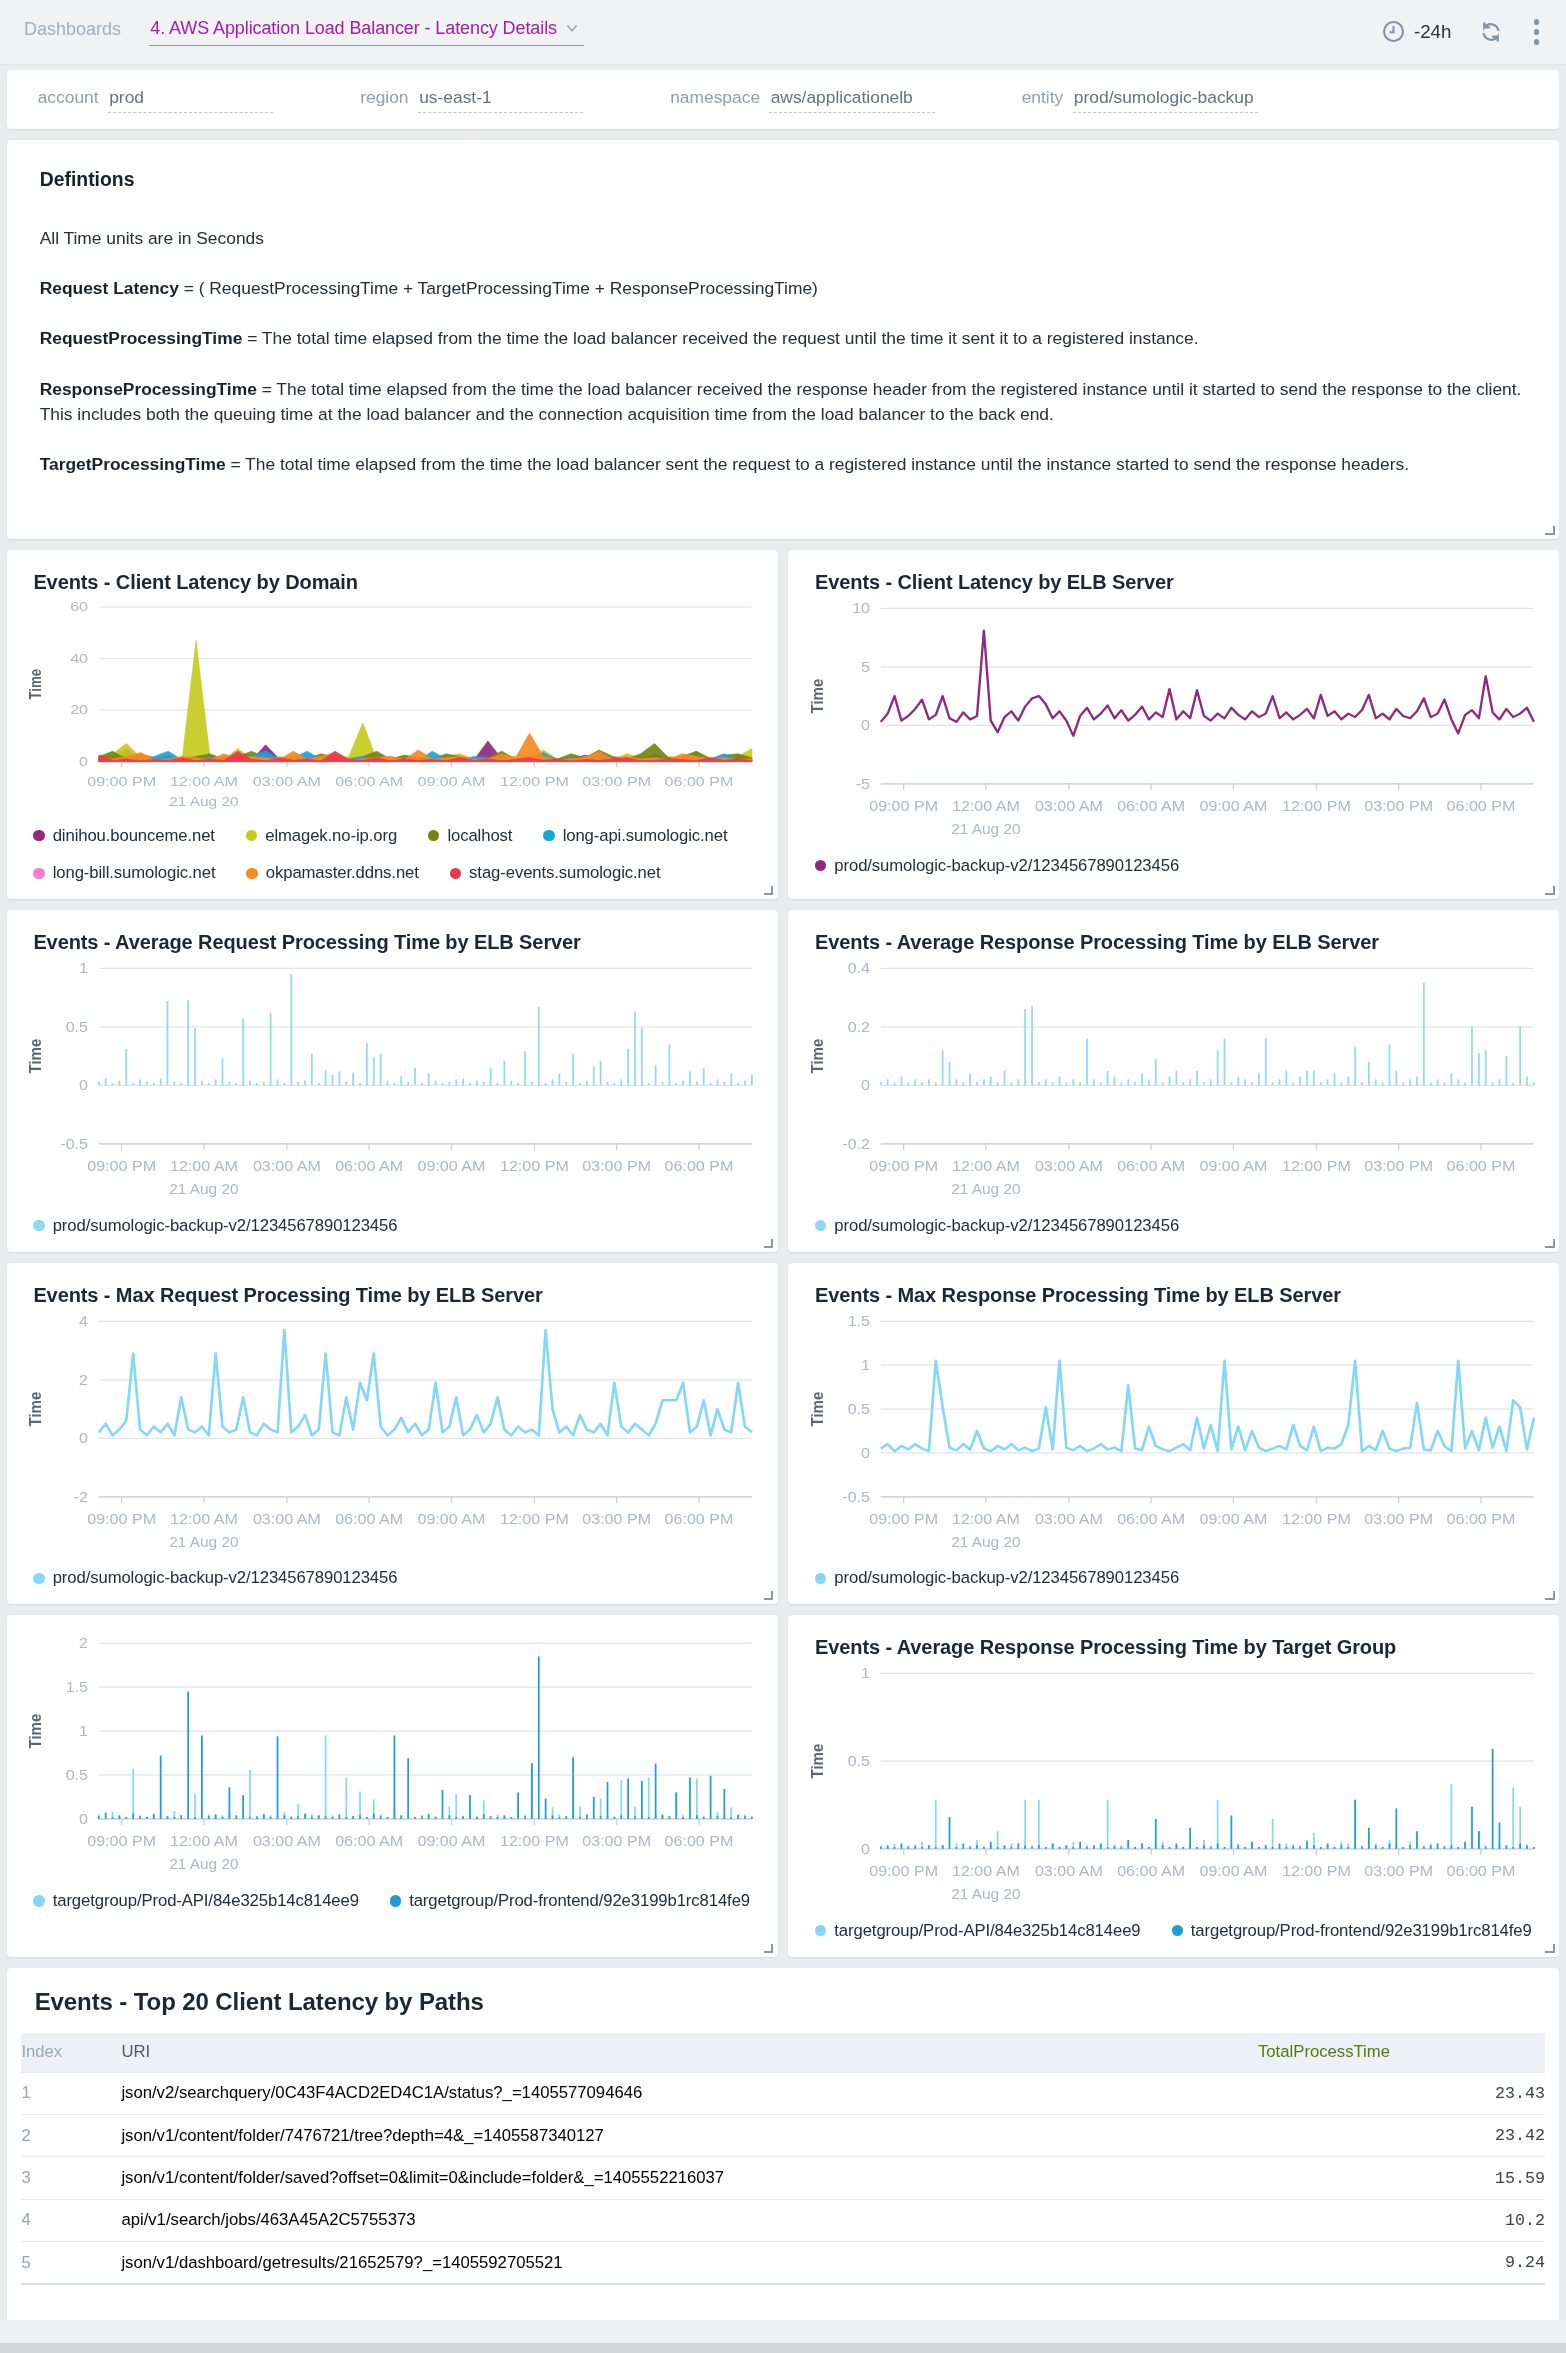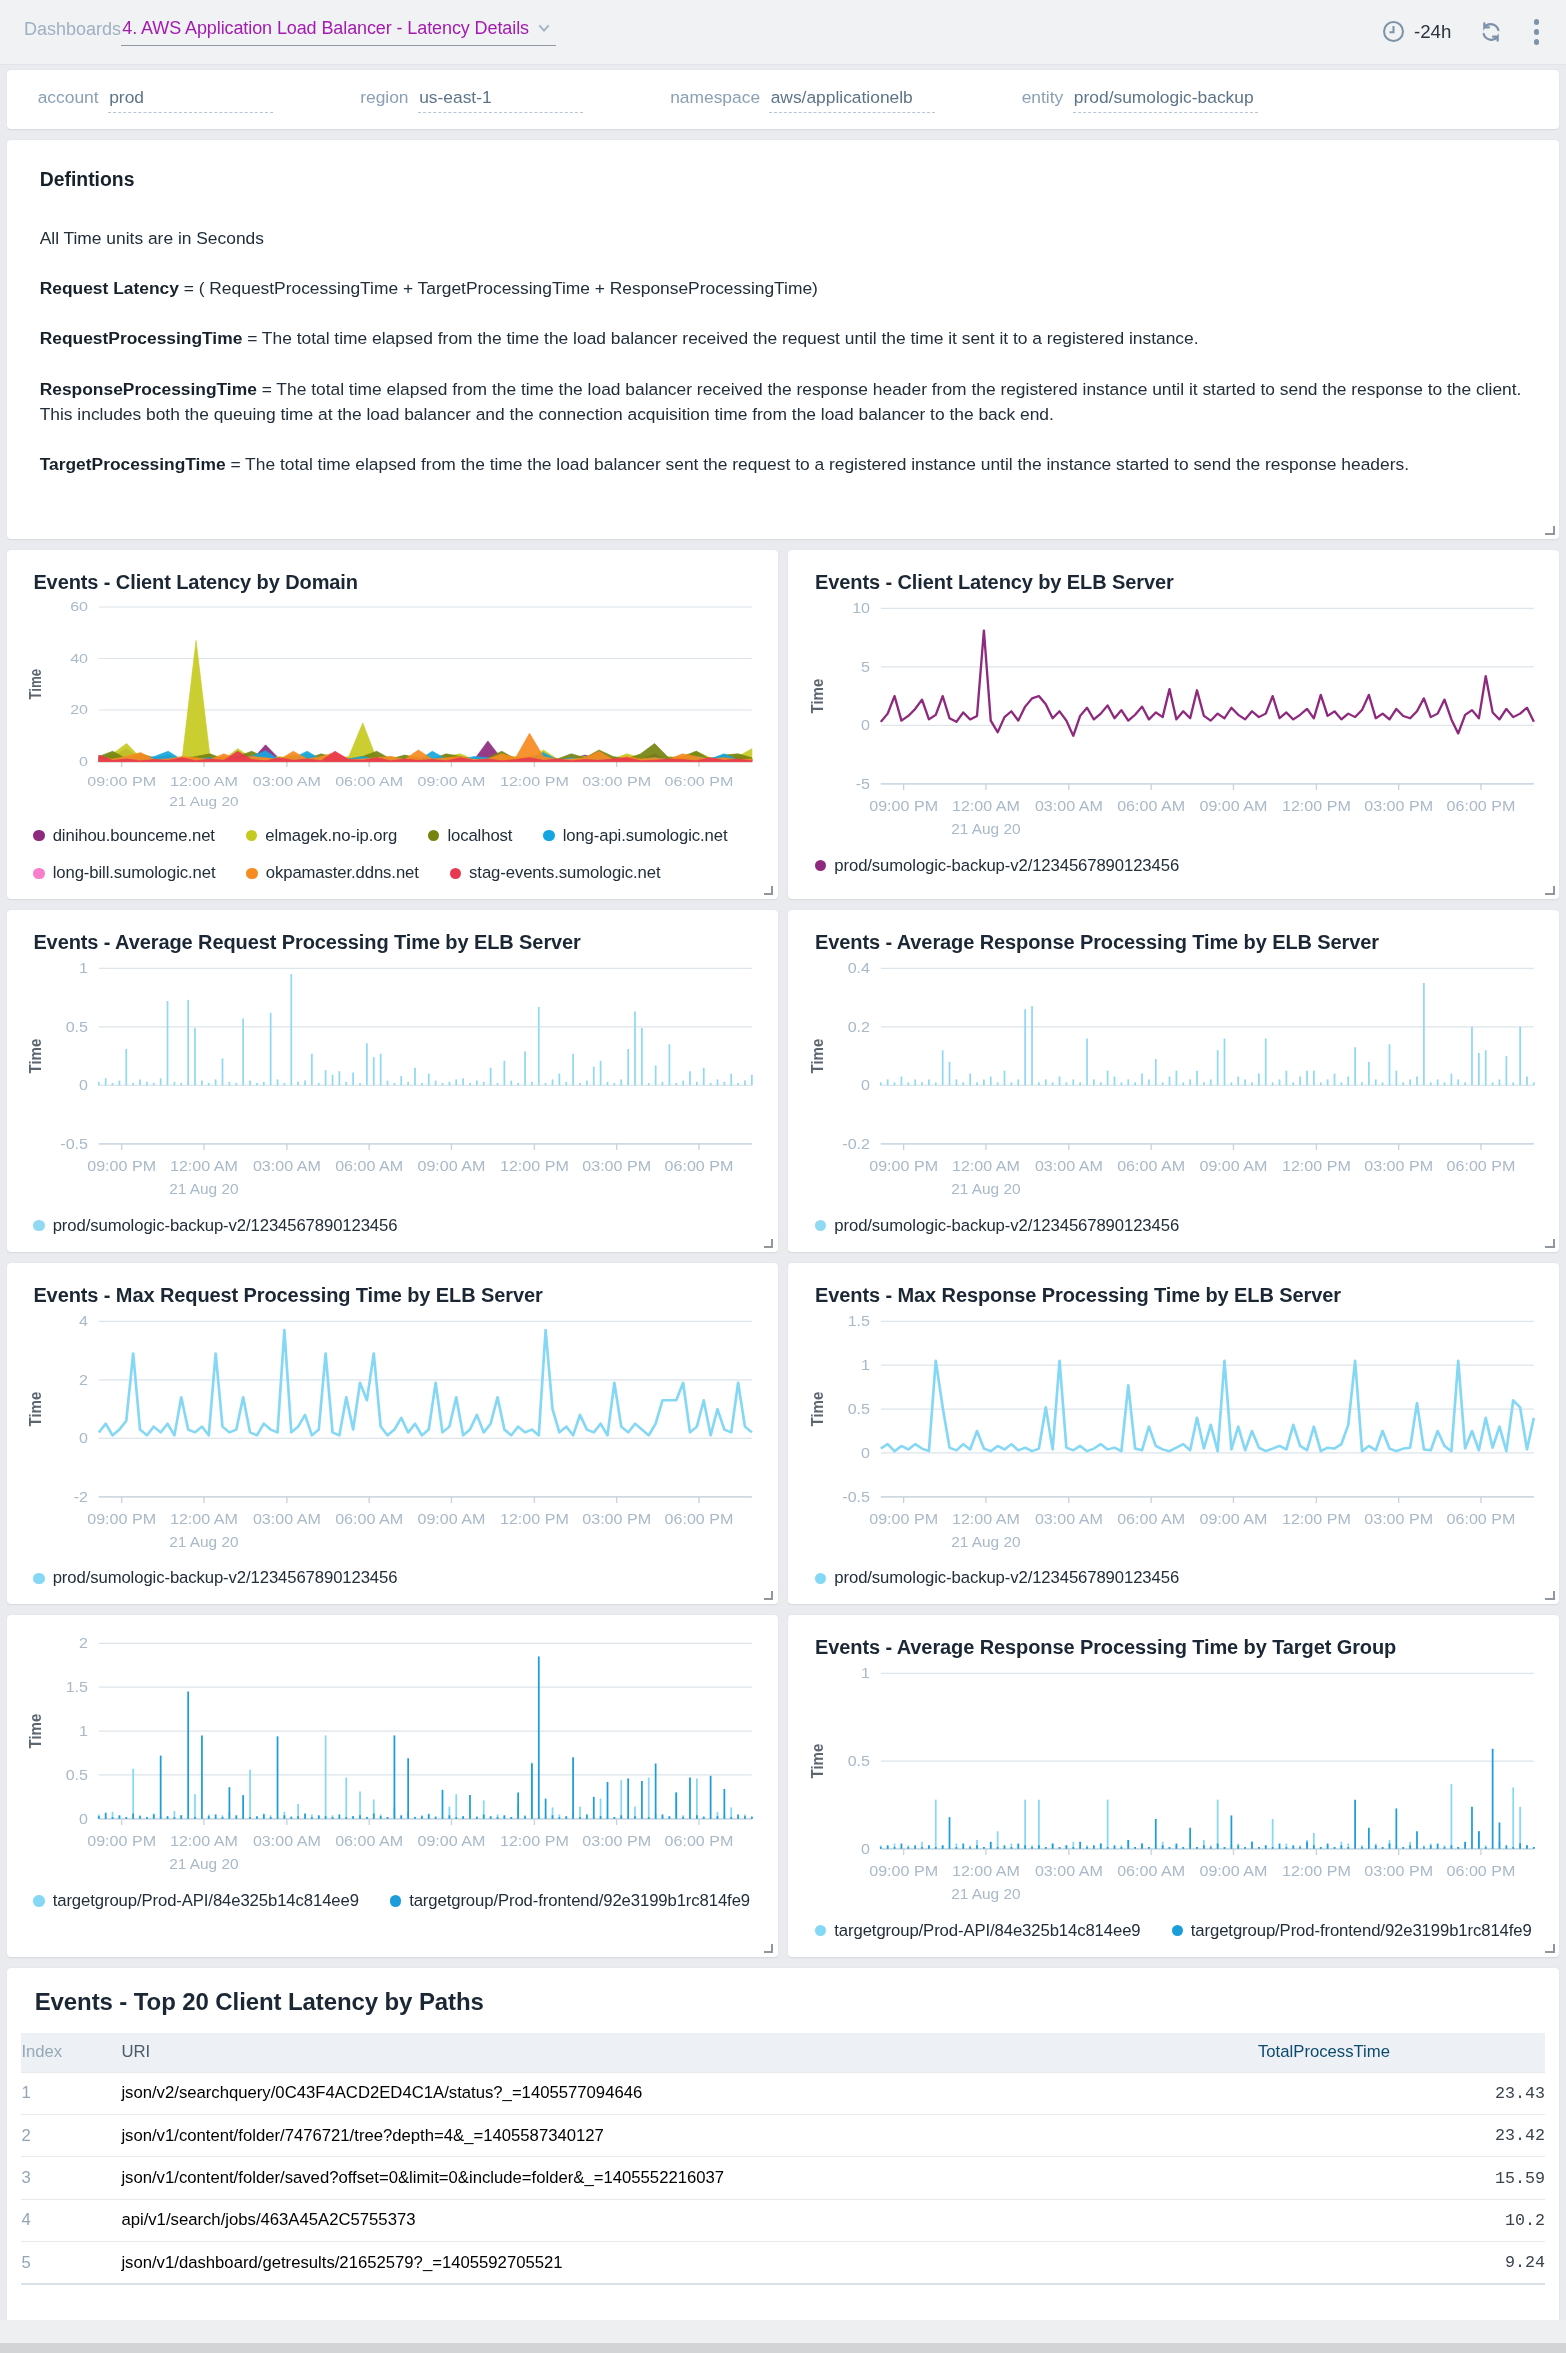--- a/index.html
+++ b/index.html
@@ -12,21 +12,21 @@
     box-sizing:border-box;
     outline:1.3px solid #c9cccf;
     overflow:hidden;
   }
   
   .top-header{
     height:64px;background:#f1f2f4;
     display:flex;align-items:center;justify-content:space-between;
     padding:0 24px;border-bottom:0.7px solid #e2e5e8;
   }
-  .hdr-left{display:flex;align-items:flex-end;gap:0;text-align:center;}
+  .hdr-left{display:flex;align-items:flex-end;gap:28px;text-align:center;}
   .breadcrumb{font-size:18px;color:#9fb0c0;padding-bottom:6.7px;cursor:pointer;}
   .title-wrap{display:flex;align-items:center;gap:9.3px;border-bottom:1.3px solid #8e99a4;padding:0 5.3px 6.7px 1.3px;cursor:pointer;}
   .dash-title{font-size:18px;color:#a21caf;letter-spacing:-0.1px;white-space:nowrap;}
   .chev{width:12px;height:8px;}
   .hdr-right{display:flex;align-items:center;gap:28px;}
   .time-group{display:flex;align-items:center;gap:9.3px;cursor:pointer;}
   .time-range{font-size:18.7px;color:#2b333c;font-weight:500;}
   .icon-btn{cursor:pointer;display:flex;align-items:center;justify-content:center;}
   .kebab{display:flex;flex-direction:column;gap:4.7px;cursor:pointer;padding:2.7px;}
   .kebab i{width:5.3px;height:5.3px;border-radius:50%;background:#7d93a8;display:block;}
@@ -73,21 +73,21 @@
   
   .table-panel{margin:10.7px 6.7px 0 6.7px;padding:20px 0 9.3px 0;}
   .table-title{font-size:24px;font-weight:600;color:#1b2734;letter-spacing:-0.1px;margin:0 0 17.4px 28px;}
   table.latency{width:calc(100% - 29px);margin:0 14.7px;border-collapse:collapse;}
   table.latency thead tr{background:#edf1f5;}
   table.latency th{
     font-size:16.7px;font-weight:normal;text-align:left;padding:9.3px 0;
   }
   th.col-index{width:100px;color:#97a8b8;padding-left:36px;}
   th.col-uri{color:#4c5a68;}
-  th.col-total{width:287px;text-align:right;color:#0c4a6e;padding-right:27px;}
+  th.col-total{width:287px;text-align:right;color:#4d7c0f;padding-right:27px;}
   table.latency td{font-size:16.7px;padding:10.7px 0;border-top:1.3px solid #e6eaee;}
   td.cell-index{color:#94a5b5;padding-left:41px;}
   td.cell-uri{color:#000000;}
   td.cell-total{text-align:right;font-family:"Liberation Mono", monospace;color:#3a434c;padding-right:27px;}
   tr.empty-row td{padding:9.3px 0;border-top:2px solid #d9e0e6;}
   
   .page-bottom{position:absolute;left:0;right:0;bottom:0;height:10.7px;background:#d2d4d6;}
   .page-bottom-fade{position:absolute;left:0;right:0;bottom:10.7px;height:23px;background:#edeff1;}
 </style>
 </head>

